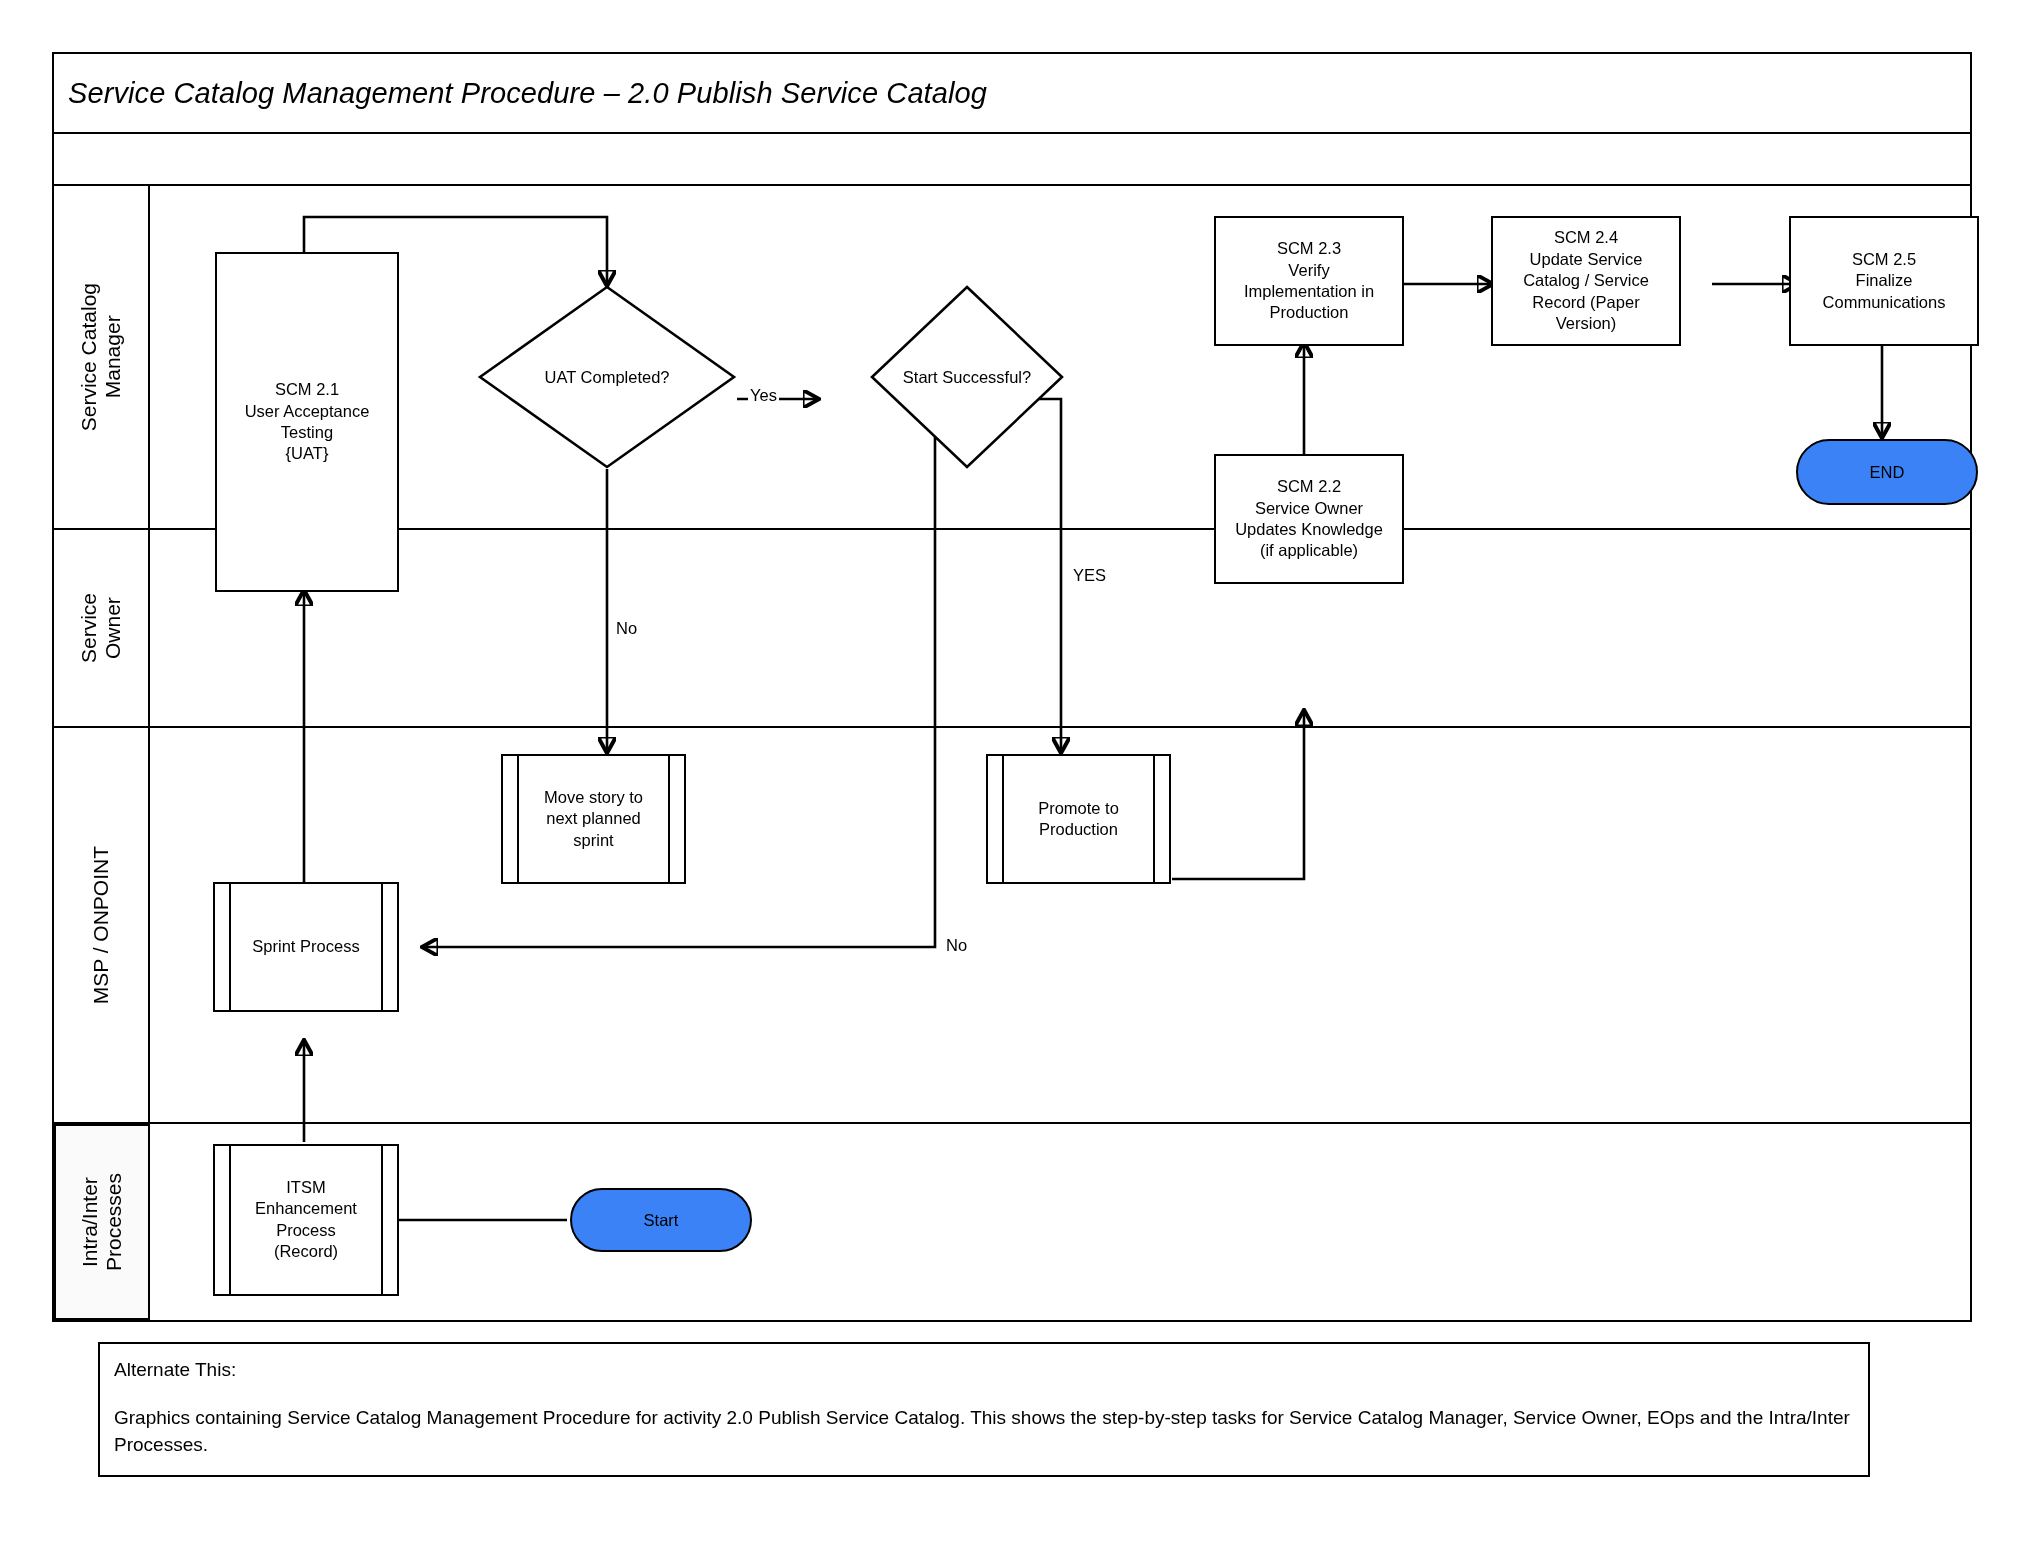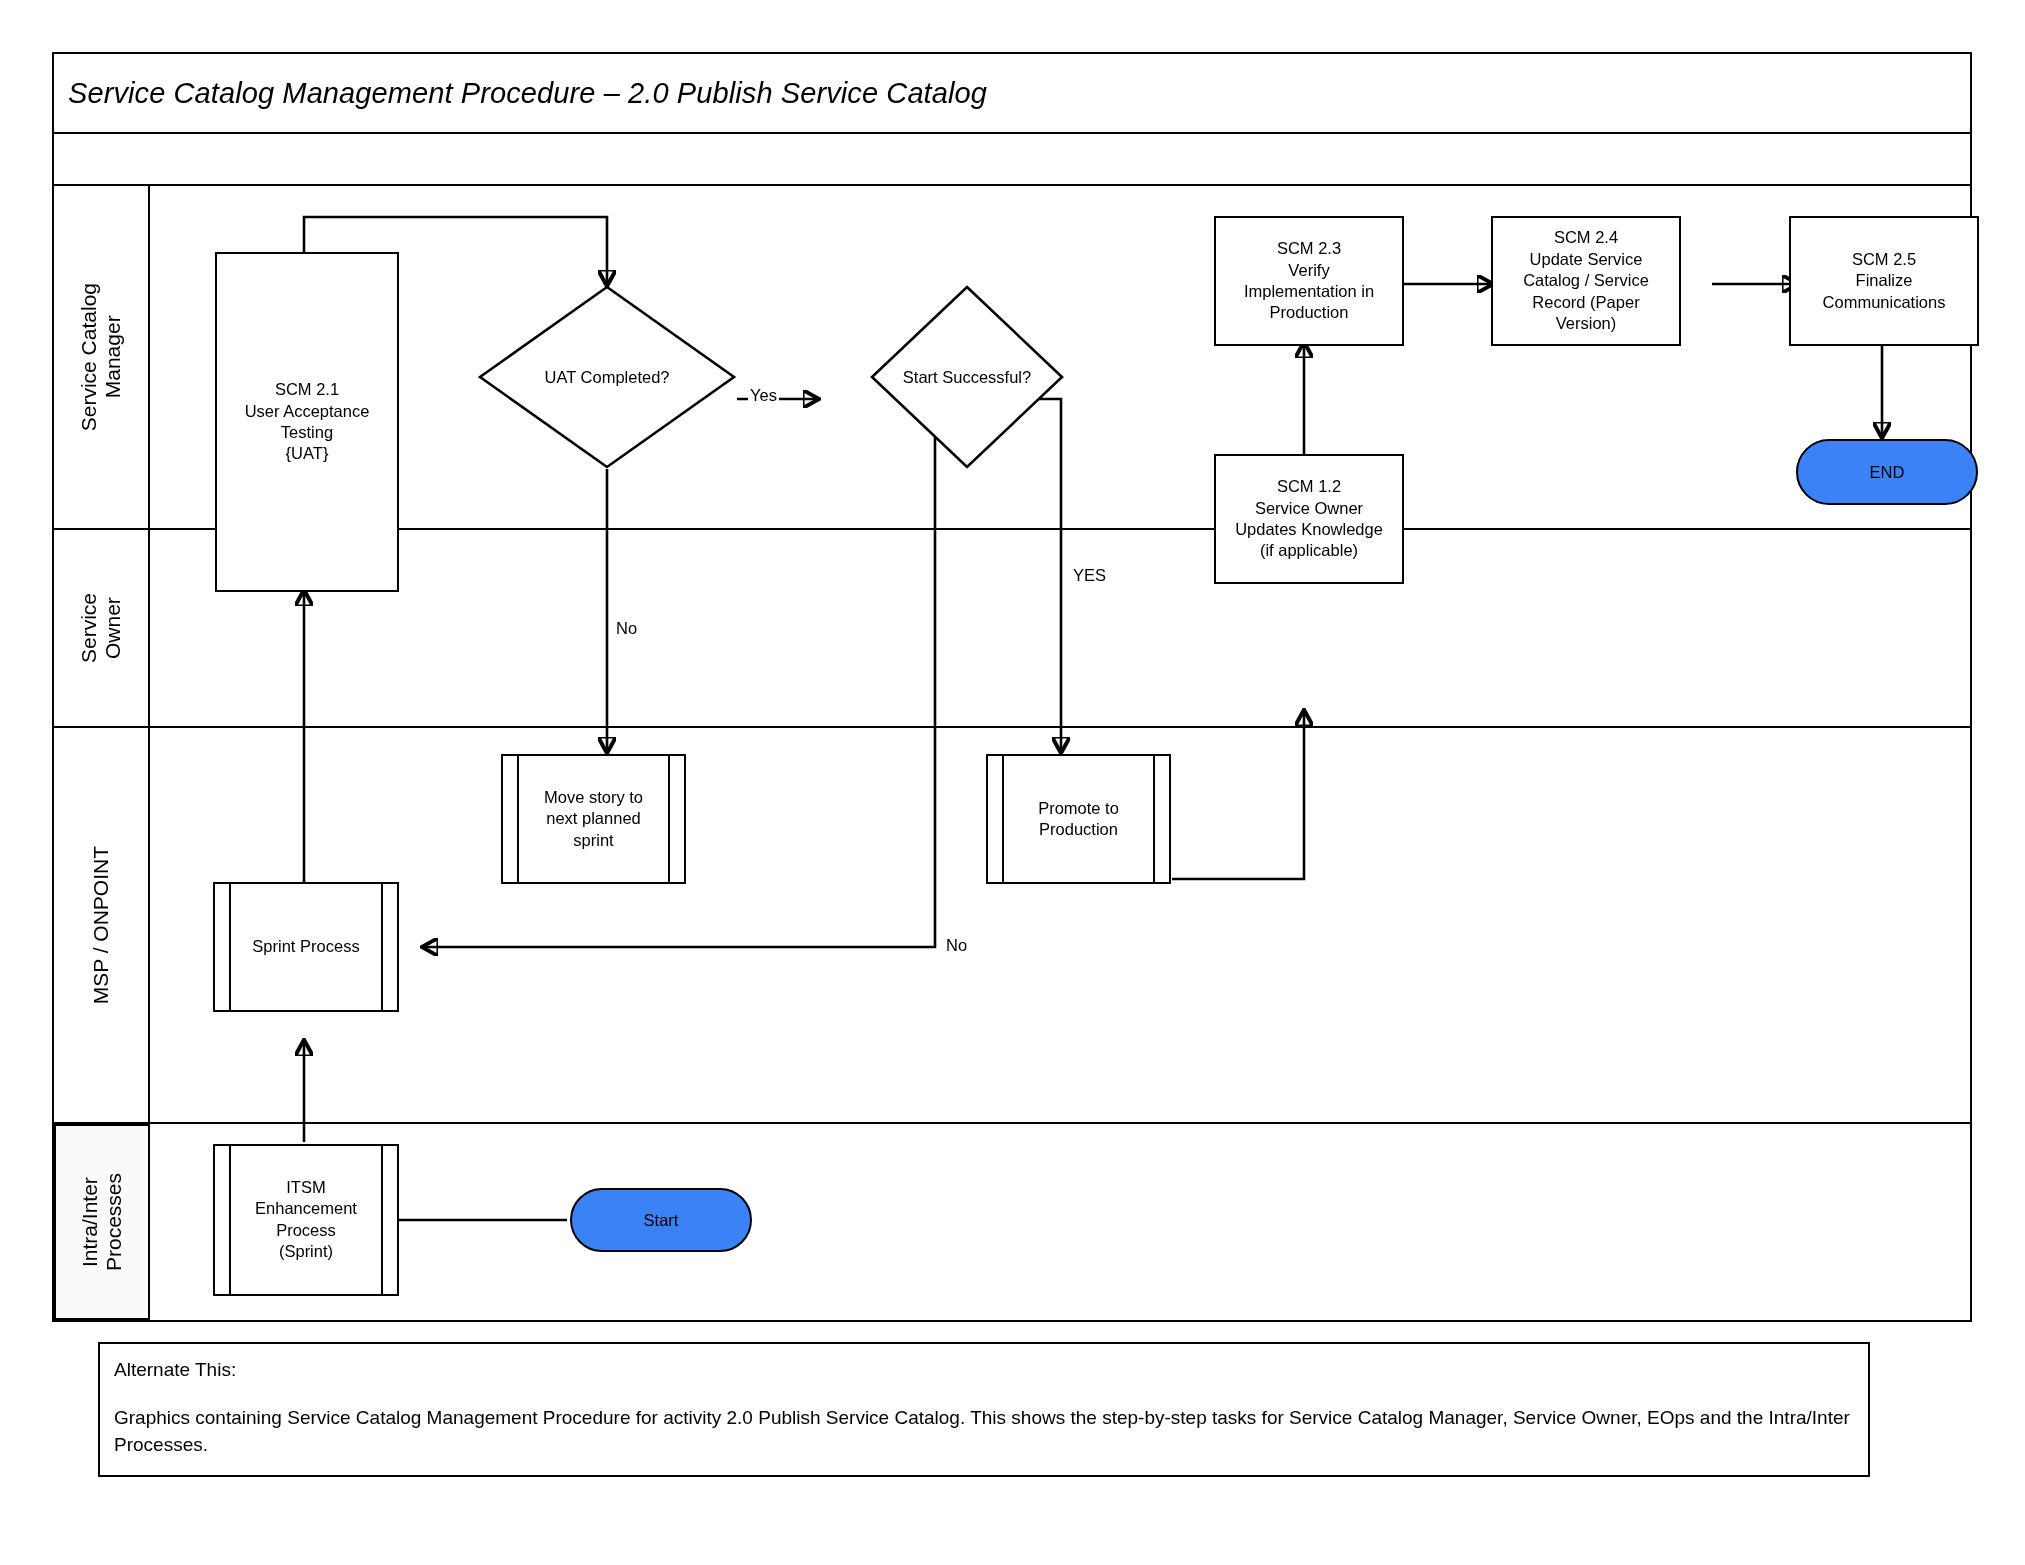--- a/index.html
+++ b/index.html
@@ -303,21 +303,21 @@
 Catalog / Service
 Record (Paper
 Version)</div>
 
   <div class="node rect" style="left:1735px; top:162px; width:190px; height:130px; white-space:pre-line;">SCM 2.5
 Finalize
 Communications</div>
 
   <div class="terminator" style="left:1742px; top:385px; width:182px; height:66px;">END</div>
 
-  <div class="node rect" style="left:1160px; top:400px; width:190px; height:130px; white-space:pre-line;">SCM 1.2
+  <div class="node rect" style="left:1160px; top:400px; width:190px; height:130px; white-space:pre-line;">SCM 2.2
 Service Owner
 Updates Knowledge
 (if applicable)</div>
 
   <div class="predef" style="left:447px; top:700px; width:185px; height:130px;">
     <div class="predef-label" style="white-space:pre-line;">Move story to
 next planned
 sprint</div>
   </div>
 
@@ -327,21 +327,21 @@
   </div>
 
   <div class="predef" style="left:159px; top:828px; width:186px; height:130px;">
     <div class="predef-label">Sprint Process</div>
   </div>
 
   <div class="predef" style="left:159px; top:1090px; width:186px; height:152px;">
     <div class="predef-label" style="white-space:pre-line;">ITSM
 Enhancement
 Process
-(Sprint)</div>
+(Record)</div>
   </div>
 
   <div class="terminator" style="left:516px; top:1134px; width:182px; height:64px;">Start</div>
 
   <div class="edge-label" style="left:694px; top:332px;">Yes</div>
   <div class="edge-label" style="left:560px; top:565px;">No</div>
   <div class="edge-label" style="left:1017px; top:512px;">YES</div>
   <div class="edge-label" style="left:890px; top:882px;">No</div>
 
 </div>

